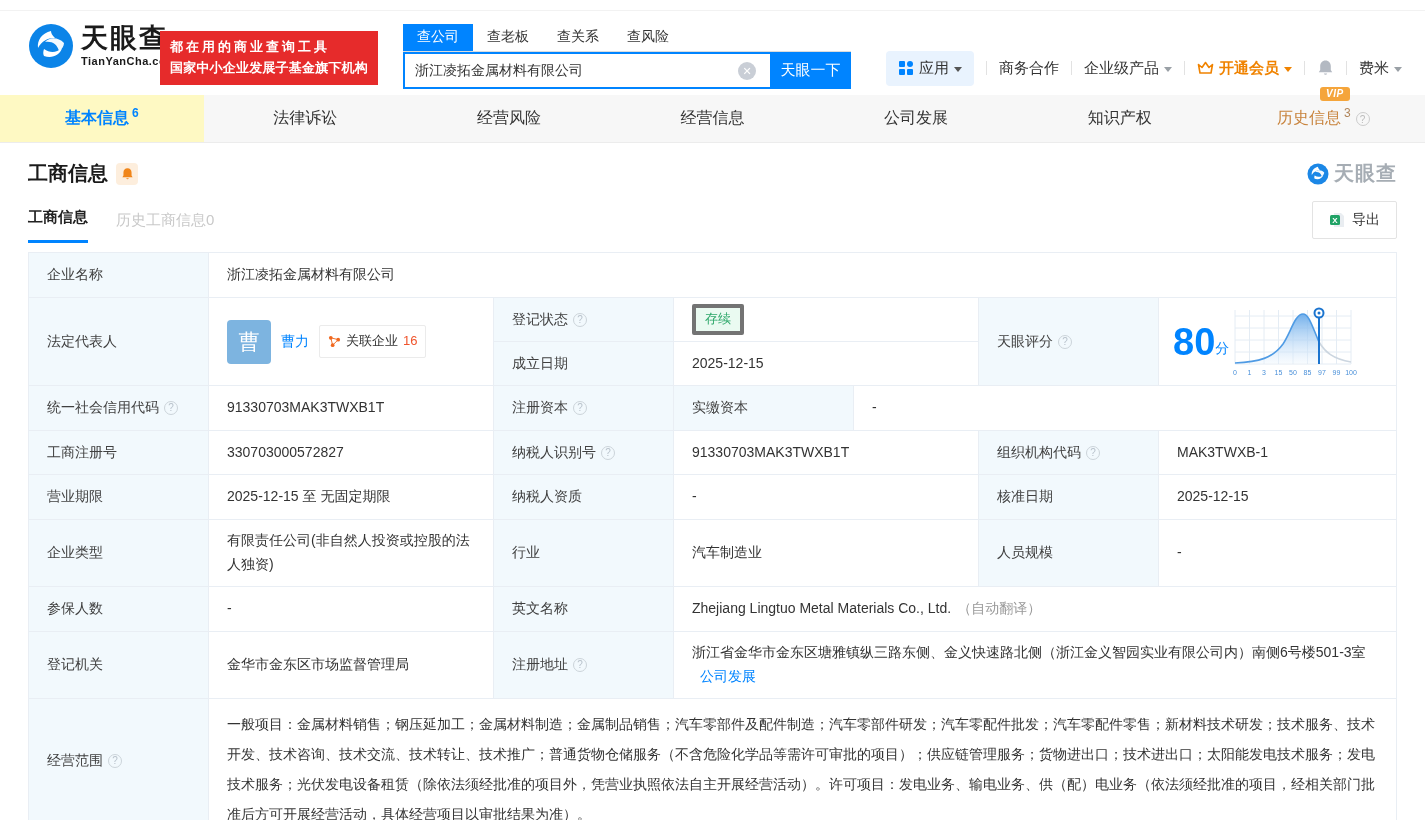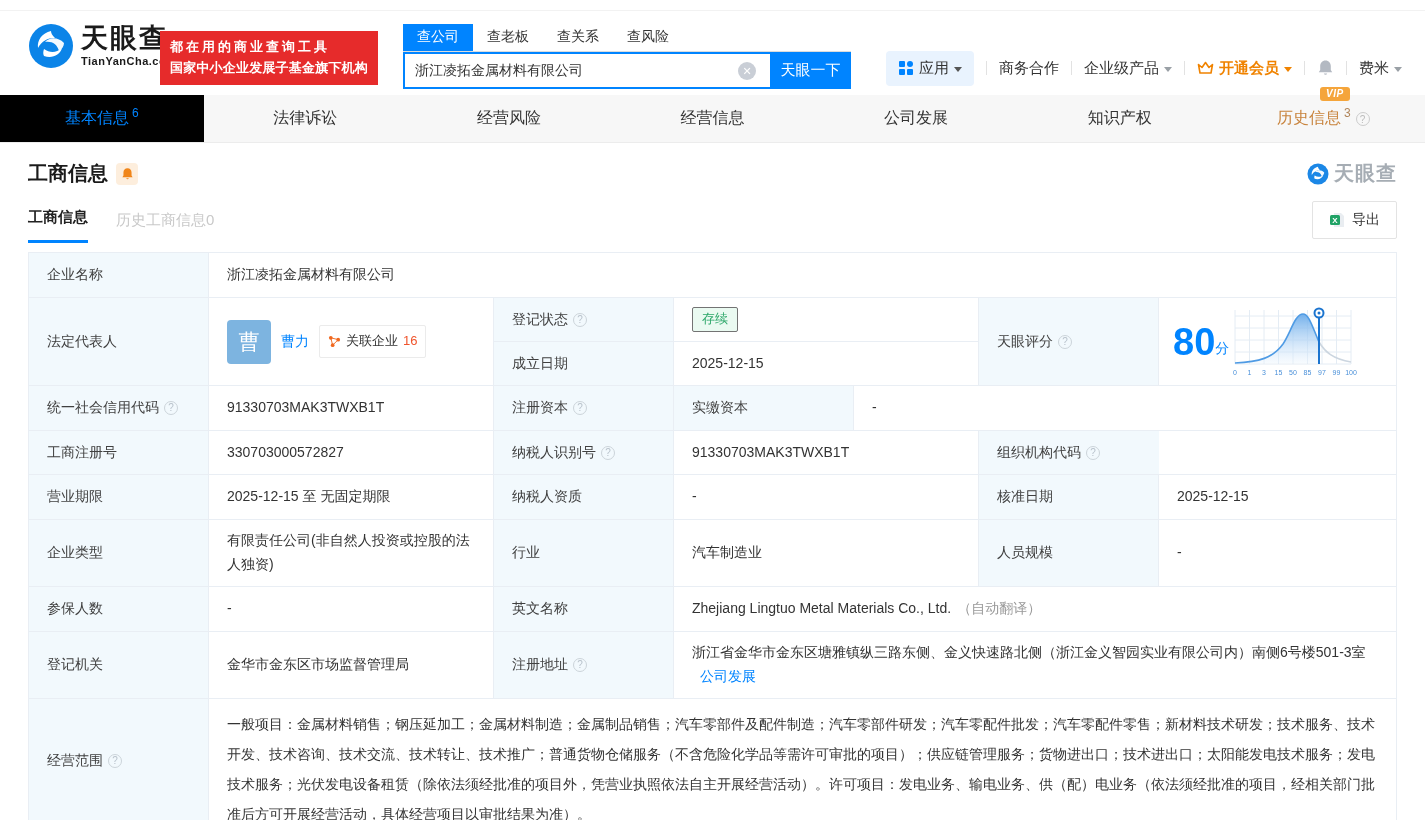--- a/index.html
+++ b/index.html
@@ -32,21 +32,21 @@
   .apps-chip { background:#e9f3fe; border-radius:4px; padding:8px 12px; }
   .caret { width:0; height:0; border-left:4px solid transparent; border-right:4px solid transparent; border-top:5px solid #555; margin-top:2px; }
   .caret.gray { border-top-color:#9aa0a6; }
   .caret.orange { border-top-color:#f08300; }
   .vip-link { color:#f08300; font-weight:bold; }
   .vline { width:1px; height:14px; background:#e2e2e2; }
 
   
   .nav { height:48px; background:#f7f7f7; display:flex; border-bottom:1px solid #ececec; }
   .nav-tab { flex:1; display:flex; align-items:center; justify-content:center; font-size:16px; color:#333; cursor:pointer; position:relative; }
-  .nav-tab.active { background:#000000; color:#0084ff; font-weight:normal; }
+  .nav-tab.active { background:#fef9c3; color:#0084ff; font-weight:bold; }
   .nav-tab .cnt { font-size:12px; position:relative; top:-6px; margin-left:3px; }
   .nav-tab.history { color:#c8833c; }
   .nav-tab.history .cnt { color:#b0855a; font-weight:normal; }
   .tabinner { position:relative; display:flex; align-items:center; }
   .vip-badge { position:absolute; top:-21px; right:20px; background:#f5a53b; color:#fff; font-size:10px; font-weight:bold; font-style:italic; padding:1px 6px 2px; border-radius:3px; letter-spacing:.5px; }
   .qmark { width:14px; height:14px; border:1px solid #ccc; border-radius:50%; color:#bbb; font-size:10px; line-height:13px; text-align:center; margin-left:5px; font-weight:normal; }
 
   
   .section-head { display:flex; align-items:center; padding:17px 28px 6px; }
   .section-title { font-size:20px; font-weight:bold; color:#1a1a1a; }
@@ -77,21 +77,21 @@
   .r9 .t-cell.scope-val { align-items:flex-start; padding-top:10px; line-height:30px; }
   .mid { width:485px; flex:none; display:flex; flex-direction:column; border-right:1px solid #e9eef4; }
   .mid-row { flex:1; display:flex; }
   .mid-row:first-child { border-bottom:1px solid #e9eef4; }
   .mid-row .t-cell:last-child { border-right:none; }
   .help { width:14px; height:14px; border:1px solid #ccd4da; border-radius:50%; color:#b8c2cb; font-size:10px; line-height:12px; text-align:center; margin-left:5px; flex:none; cursor:pointer; }
   .avatar { width:44px; height:44px; border-radius:4px; background:#7db4e0; color:#fff; font-size:21px; display:flex; align-items:center; justify-content:center; margin-right:10px; cursor:pointer; flex:none; }
   .link { color:#0084ff; cursor:pointer; text-decoration:none; }
   .rel-chip { display:flex; align-items:center; gap:5px; border:1px solid #ebebeb; border-radius:2px; padding:4px 8px; margin-left:10px; font-size:13px; cursor:pointer; background:#fff; white-space:nowrap; }
   .rel-cnt { color:#f0542c; }
-  .badge-green { display:inline-block; padding:2px 9px; font-size:13px; color:#2fa86b; background:#eafaf1; border:1px solid #737373; border-radius:2px; line-height:1.4; }
+  .badge-green { display:inline-block; padding:2px 9px; font-size:13px; color:#2fa86b; background:#eafaf1; border:4px solid #737373; border-radius:2px; line-height:1.4; }
   .score-wrap { display:flex; align-items:center; padding:0 8px 0 14px; }
   .score-num { font-size:38px; font-weight:bold; color:#0084ff; line-height:1; }
   .score-unit { font-size:14px; color:#0084ff; margin-top:14px; }
   .gray-note { color:#999; margin-left:6px; }
   .addr-link { margin-left:8px; white-space:nowrap; }
 </style>
 </head>
 <body>
 
 <div class="page">
@@ -346,20 +346,21 @@
       <div class="t-cell w-v1">330703000572827</div>
       <div class="t-cell lbl">
         <span>纳税人识别号</span>
           <span class="help">?</span>
       </div>
       <div class="t-cell w-v2">91330703MAK3TWXB1T</div>
       <div class="t-cell lbl">
         <span>组织机构代码</span>
           <span class="help">?</span>
       </div>
+      <div class="t-cell w-rest">MAK3TWXB-1</div>
     </div>
 
     <div class="t-row r5">
       <div class="t-cell lbl">营业期限</div>
       <div class="t-cell w-v1">2025-12-15 至 无固定期限</div>
       <div class="t-cell lbl">纳税人资质</div>
       <div class="t-cell w-v2">-</div>
       <div class="t-cell lbl">核准日期</div>
       <div class="t-cell w-rest">2025-12-15</div>
     </div>

